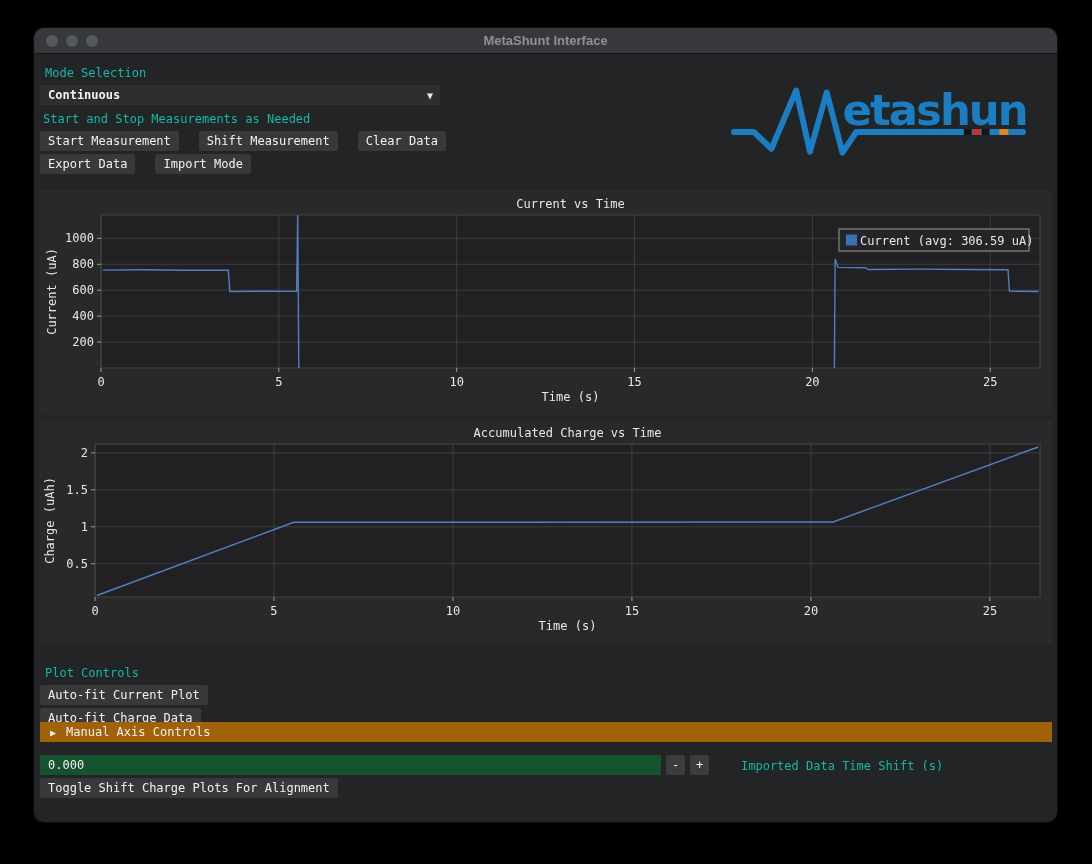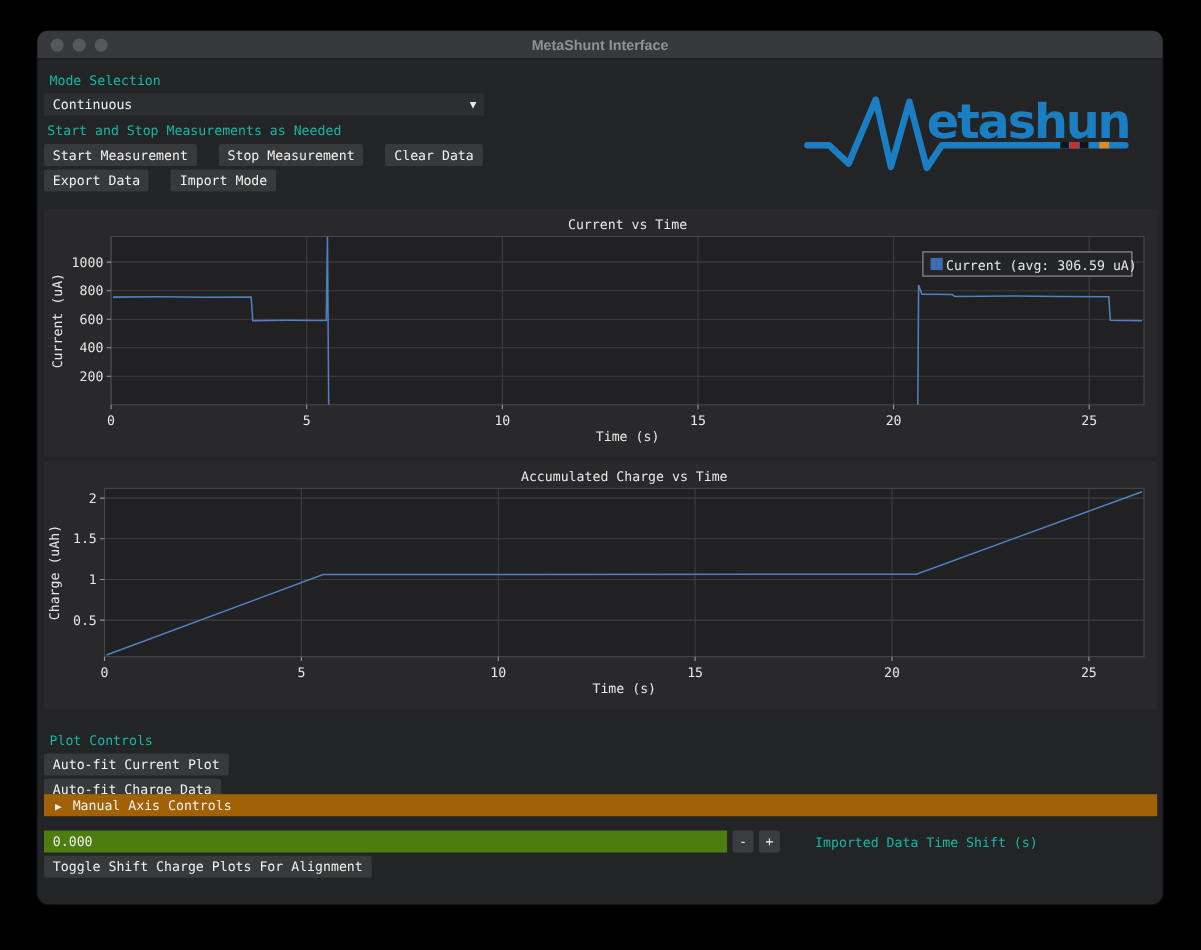--- a/index.html
+++ b/index.html
@@ -23,35 +23,35 @@
     font-family:"Liberation Sans",sans-serif; font-weight:bold; font-size:13px;
   }
   .lbl { position:absolute; color:#14b8a6; font-size:12px; white-space:nowrap; }
   .row { position:absolute; display:flex; gap:20px; }
   .btn {
     background:#38393b; color:#f1f1f1; font-size:12px; height:20px; line-height:20px;
     padding:0 8px; border-radius:2px; white-space:nowrap; cursor:default;
   }
   .dropdown {
     position:absolute; left:6px; top:57px; width:400px; height:20px; background:#2d2e30;
-    color:#f1f1f1; font-size:12px; line-height:20px; padding-left:8px; box-sizing:border-box;
+    color:#f1f1f1; font-size:12px; line-height:20px; padding-left:8px; box-sizing:border-box;font-weight:bold;
   }
   .dropdown .arrow { position:absolute; right:7px; top:1px; font-size:10px; color:#e8e8e8; }
   .logo { position:absolute; top:45px; right:30px; width:296px; height:112px; }
   .panel { position:absolute; left:6px; width:1012px; background:#29292b; border-radius:2px; }
   #panel-current { top:162px; height:225px; }
   #panel-charge  { top:391px; height:226px; }
   .panel svg { position:absolute; left:0; top:0; }
   .manual-bar {
     position:absolute; left:6px; top:694px; width:1012px; height:20px; background:#a16207;
     color:#f1f1f1; font-size:12px; line-height:20px; box-sizing:border-box; padding-left:10px;
   }
   .manual-bar .tri { font-size:10px; margin-right:10px; color:#efefef; }
   .spin-input {
-    position:absolute; left:6px; top:727px; width:621px; height:20px; background:#4d7c0f;
+    position:absolute; left:6px; top:727px; width:621px; height:20px; background:#14532d;
     color:#f1f1f1; font-size:12px; line-height:20px; padding-left:8px; box-sizing:border-box;
   }
   .spin-btn {
     position:absolute; top:727px; width:19px; height:20px; background:#3b3c3e; color:#f1f1f1;
     font-size:12px; line-height:20px; text-align:center; border-radius:2px;
   }
   #spin-minus { left:632px; }
   #spin-plus  { left:656px; }
   #spin-label { left:661px; top:731px;margin-left:46px; }
 </style>
@@ -71,21 +71,21 @@
 
   <div class="dropdown">
     <span>Continuous</span>
     <span class="arrow">▼</span>
   </div>
 
   <div class="lbl" style="left:9px; top:84px">Start and Stop Measurements as Needed</div>
 
   <div class="row" style="left:6px; top:103px">
     <div class="btn">Start Measurement</div>
-    <div class="btn">Stop Measurement</div>
+    <div class="btn">Shift Measurement</div>
     <div class="btn">Clear Data</div>
   </div>
 
   <div class="row" style="left:6px; top:126px">
     <div class="btn">Export Data</div>
     <div class="btn">Import Mode</div>
   </div>
 
   <svg class="logo" viewBox="0 0 300 100">
     <path id="logo-wave" d="M 3 53 L 23 53 L 41 70 L 66 11 L 80 73 L 97 13 L 113 74 L 127 53 L 296 53" fill="none" stroke-width="6" stroke-linejoin="round" stroke-linecap="round" stroke="#1b7ec2"></path>

